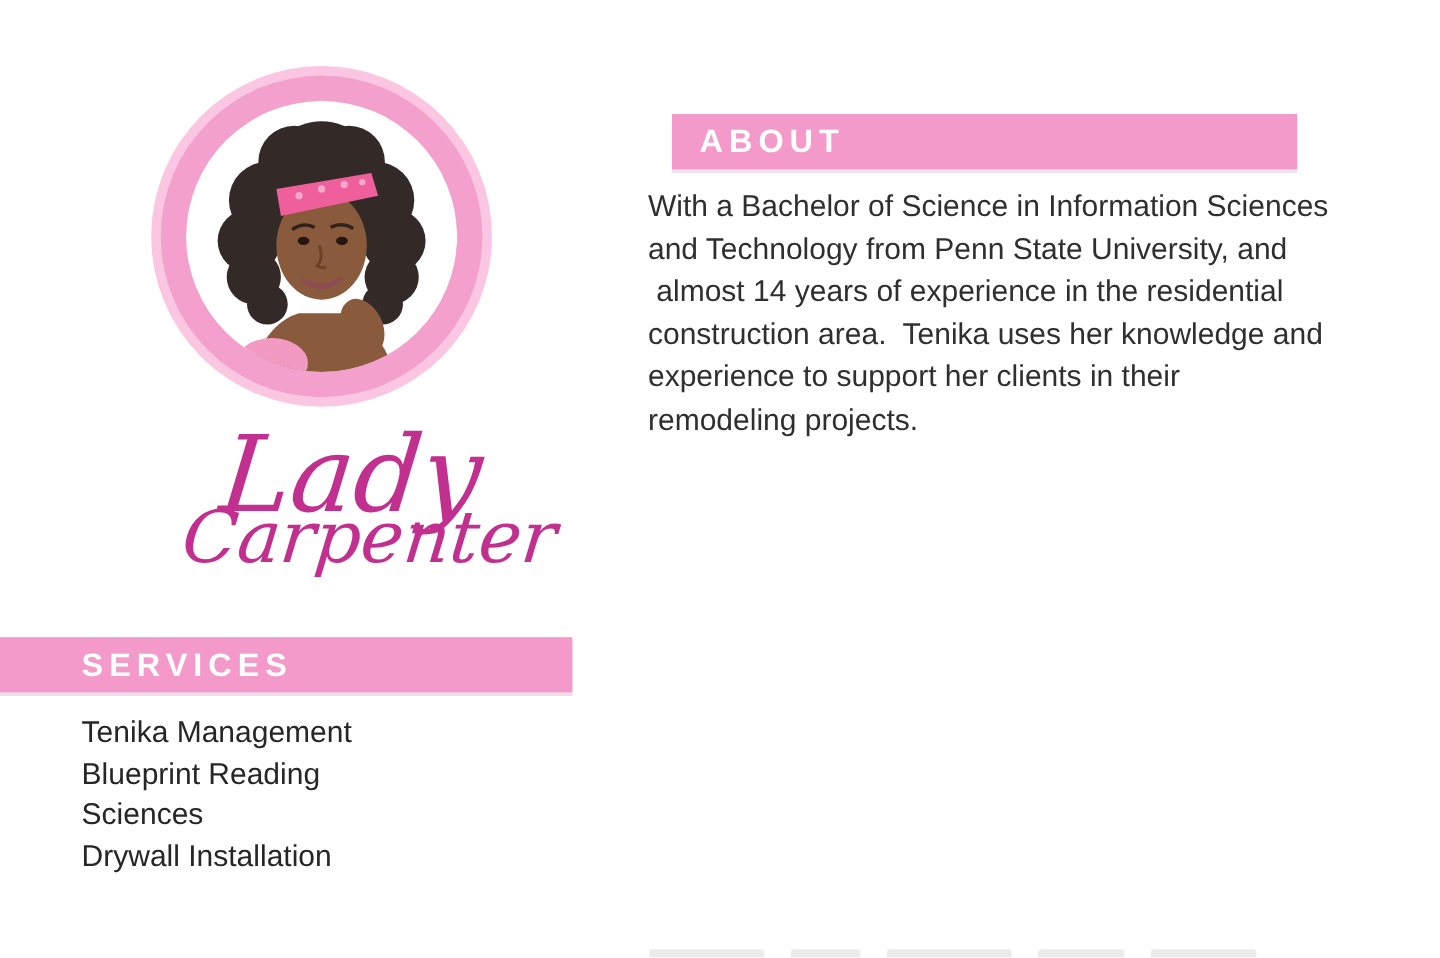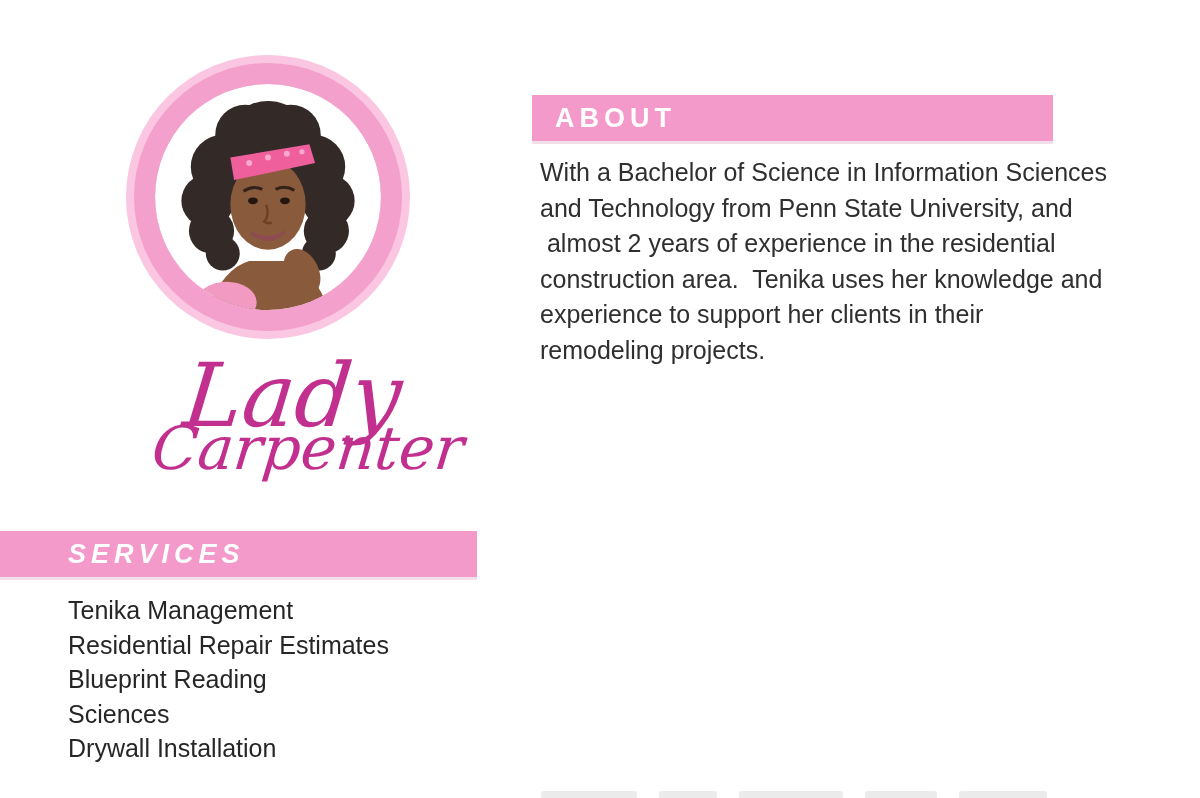--- a/index.html
+++ b/index.html
@@ -56,23 +56,23 @@
     box-shadow:0 3px 0 rgba(180,80,140,0.18);
   }
   .bar span{
     display:block;
     font-size:27px;font-weight:bold;
     letter-spacing:5px;
     color:var(--heading-text);
     line-height:46px;
     white-space:nowrap;
   }
-  .services-bar{left:0;top:531px;width:477px;font-style:italic;}
+  .services-bar{left:0;top:531px;width:477px;}
   .services-bar span{padding-left:68px;}
-  .about-bar{left:532px;top:95px;width:521px;}
+  .about-bar{left:560px;top:95px;width:521px;}
   .about-bar span{padding-left:23px;}
   .services-list{
     position:absolute;left:68px;top:593px;
     list-style:none;
     font-size:25px;line-height:34.6px;
     color:#262626;
   }
   
   .about-text{
     position:absolute;left:540px;top:155px;width:650px;
@@ -154,34 +154,33 @@
     <div class="logo-lady">Lady</div>
     <div class="logo-carpenter">Carpenter</div>
   </div>
 
   <div class="bar services-bar">
     <span>SERVICES</span>
   </div>
 
   <ul class="services-list">
     <li>Tenika Management</li>
-    <li>Residential Repair Estimates</li>
     <li>Blueprint Reading</li>
     <li>Sciences</li>
     <li>Drywall Installation</li>
   </ul>
 
   <div class="bar about-bar">
     <span>ABOUT</span>
   </div>
 
   <div class="about-text">
     <p>With a Bachelor of Science in Information Sciences
 and Technology from Penn State University, and
- almost 2 years of experience in the residential
+ almost 14 years of experience in the residential
 construction area.  Tenika uses her knowledge and
 experience to support her clients in their
 remodeling projects.</p>
   </div>
 
   <div class="clipped-line">
     <i style="width:96px"></i>
     <i style="width:58px"></i>
     <i style="width:104px"></i>
     <i style="width:72px"></i>

